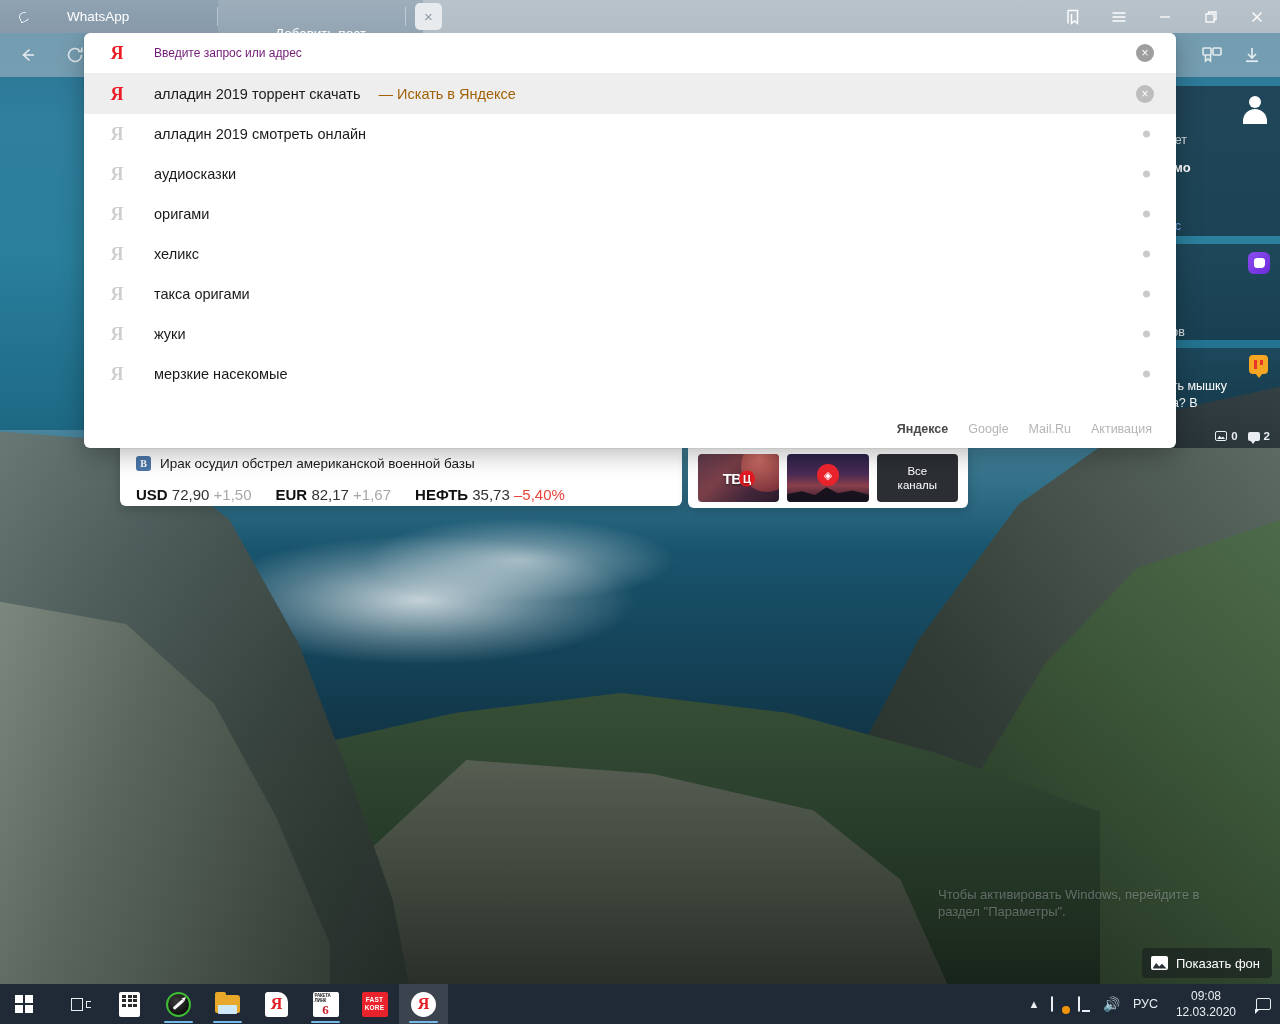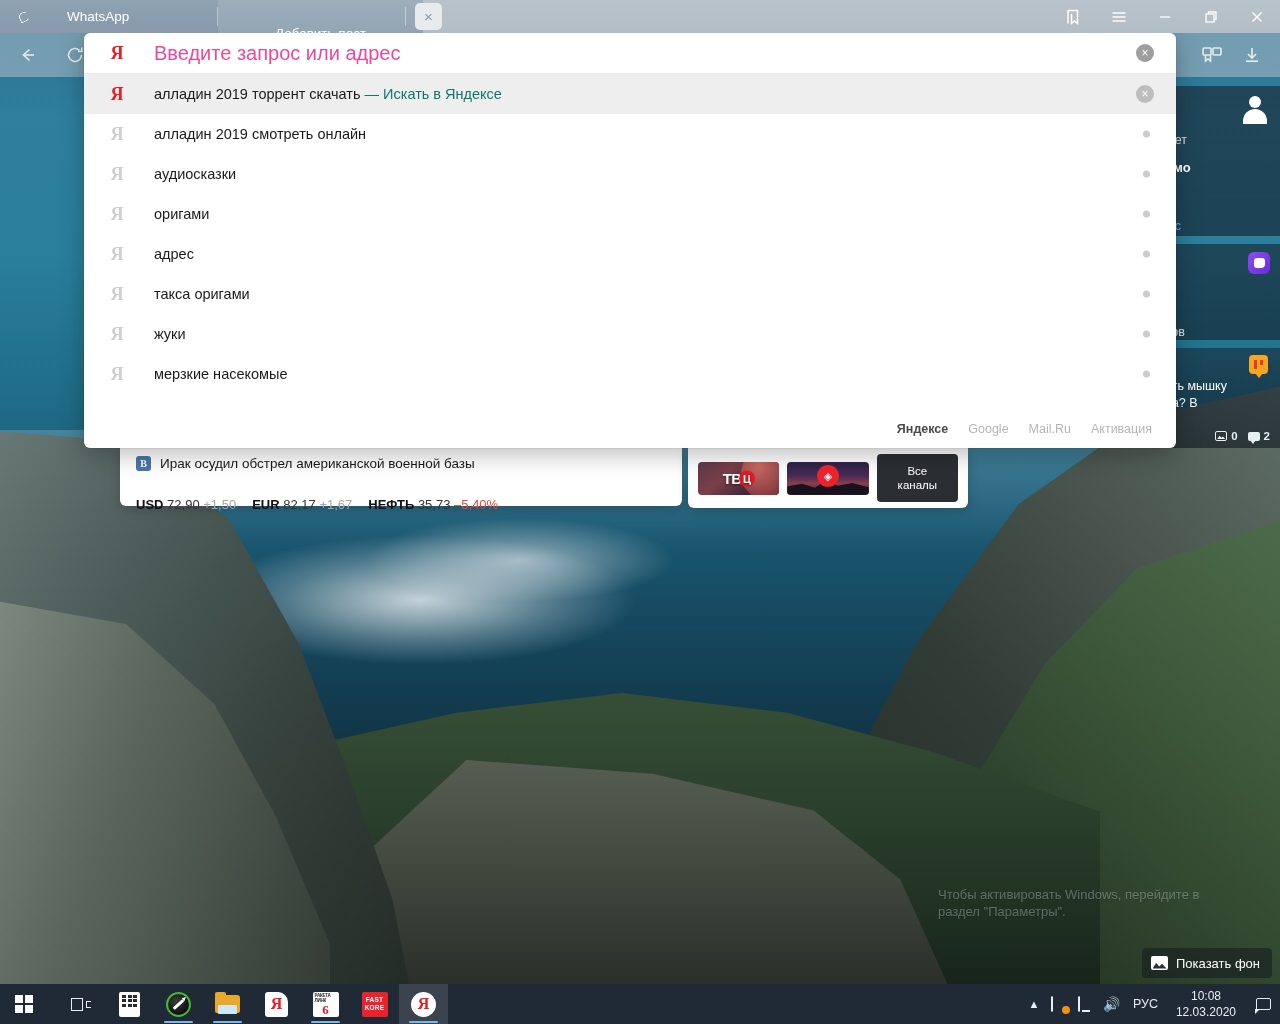--- a/index.html
+++ b/index.html
@@ -147,35 +147,35 @@
     position: relative; display: flex; align-items: center; height: 40px;
     padding: 0 0 0 22px;
   }
   .ylogo {
     width: 22px; flex: 0 0 22px; text-align: center;
     font-family: "Liberation Serif", "DejaVu Serif", serif;
     font-size: 18px; font-weight: 700; line-height: 1;
   }
   .ylogo.red  { color: #ec1c24; }
   .ylogo.gray { color: #cfcfcf; }
-  .omnirow .txt { margin-left: 26px; font-size: 20px; color: #ec4899; }
+  .omnirow .txt { margin-left: 26px; font-size: 12px; color: #701a75; }
   .clear-btn {
     position: absolute; right: 22px; top: 50%; transform: translateY(-50%);
     width: 18px; height: 18px; border-radius: 50%; background: #9e9e9e;
     color: #fff; font-size: 12px; line-height: 18px; text-align: center;
   }
   .sugg-sep { height: 1px; background: #ececec; margin: 0; }
 
   .sitem {
     position: relative; display: flex; align-items: center; height: 40px;
     padding-left: 22px; cursor: default;
   }
   .sitem.sel { background: #eeeeee; }
   .sitem .label { margin-left: 26px; font-size: 14.5px; color: #1a1a1a; }
-  .sitem .label .eng { color: #0f766e; }
+  .sitem .label .eng { color: #a16207; margin-left: 14px; }
   .dot {
     position: absolute; right: 26px; top: 50%; transform: translateY(-50%);
     width: 7px; height: 7px; border-radius: 50%; background: #cbcbcb;
   }
   .clear-btn.sm {
     width: 18px; height: 18px; background: #bdbdbd; right: 22px;
   }
   .engines {
     position: absolute; right: 24px; bottom: 12px; display: flex; gap: 20px;
     font-size: 12.5px;
@@ -188,33 +188,33 @@
     position: absolute; left: 120px; top: 448px; width: 562px; height: 58px;
     background: #fff; border-radius: 0 0 6px 6px; box-shadow: 0 3px 12px rgba(0,0,0,.20);
     padding: 8px 16px 0 16px;
   }
   .newsline { display: flex; align-items: center; gap: 9px; font-size: 13.5px; color: #1a1a1a; }
   .vk-badge {
     width: 15px; height: 15px; border-radius: 3px; background: #4a76a8; color: #fff;
     font-size: 10px; font-weight: 700; display: flex; align-items: center; justify-content: center;
     font-family: "Liberation Serif", serif;
   }
-  .rates { margin-top: 26px; display: flex; gap: 16px; font-size: 13px; color: #333; }
+  .rates { margin-top: 15px; display: flex; gap: 24px; font-size: 15px; color: #333; }
   .rates b { color: #111; }
   .rates .v { color: #333; }
   .rates .up { color: #a7a7a7; }
   .rates .dn { color: #e8453c; text-align: center; }
 
   
   .tvcard {
     position: absolute; left: 688px; top: 448px; width: 280px; height: 60px;
     background: #fff; border-radius: 0 0 6px 6px; box-shadow: 0 3px 12px rgba(0,0,0,.20);
     display: flex; align-items: center; gap: 8px; padding: 0 10px;
   }
-  .tvthumb { width: 84px; height: 33px; border-radius: 4px; position: relative; overflow: hidden; }
+  .tvthumb { width: 84px; height: 48px; border-radius: 4px; position: relative; overflow: hidden; }
   .tv1 { background: linear-gradient(135deg,#5d3a4c 0%, #7a3f48 35%, #43263a 70%, #2a1b2c 100%); }
   .tv1::before {
     content:""; position:absolute; right:-14px; top:-14px; width:52px; height:52px; border-radius:50%;
     background: radial-gradient(circle at 35% 35%, #e0786a, #8e3a3f 70%, #5b2330);
     opacity:.85;
   }
   .tv-badge {
     position: absolute; left: 50%; top: 50%; transform: translate(-50%,-50%);
     color: #fff; font-size: 15px; font-weight: 700; letter-spacing: -.5px; z-index: 2;
     text-shadow: 0 1px 2px rgba(0,0,0,.5);
@@ -613,21 +613,21 @@
     </div>
 
     <div class="sitem">
       <span class="ylogo gray">Я</span>
       <span class="label">оригами</span>
       <span class="dot"></span>
     </div>
 
     <div class="sitem">
       <span class="ylogo gray">Я</span>
-      <span class="label">адрес</span>
+      <span class="label">хеликс</span>
       <span class="dot"></span>
     </div>
 
     <div class="sitem">
       <span class="ylogo gray">Я</span>
       <span class="label">такса оригами</span>
       <span class="dot"></span>
     </div>
 
     <div class="sitem">
@@ -764,21 +764,21 @@
       <div class="tray-ic tray-chev">▲</div>
       <div class="tray-ic">
         <span class="tray-sync"><span class="box"></span><span class="dot2"></span></span>
       </div>
       <div class="tray-ic">
         <span class="tray-net"><span class="mon"></span></span>
       </div>
       <div class="tray-ic tray-vol">🔊</div>
       <div class="tray-lang">РУС</div>
       <div class="tray-clock">
-        <div>10:08</div>
+        <div>09:08</div>
         <div>12.03.2020</div>
       </div>
       <div class="tray-notif">
         <span class="notif-sq"></span>
       </div>
     </div>
   </div>
 
 </div>
 

